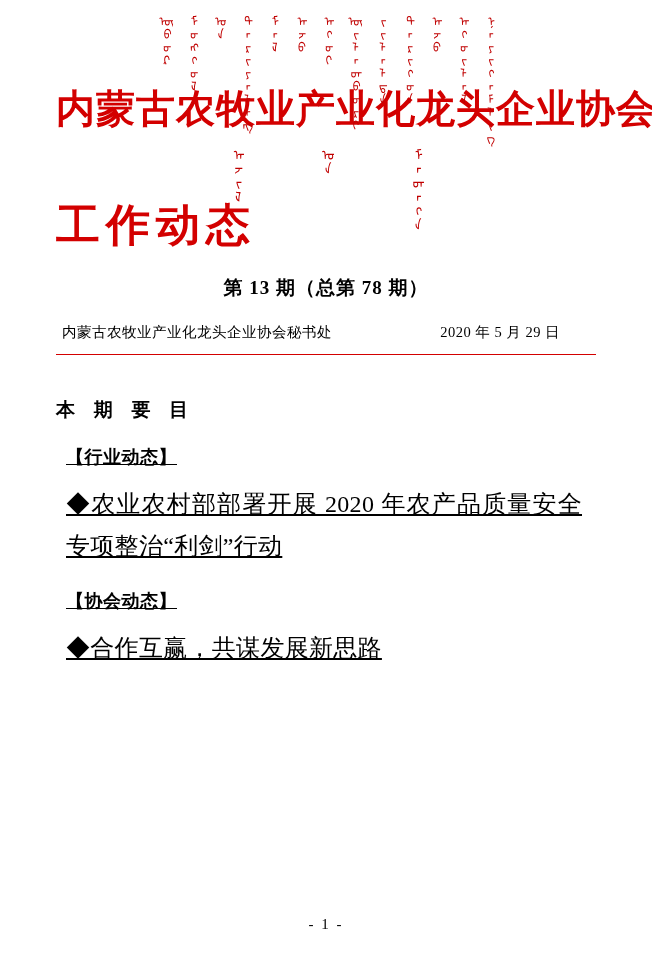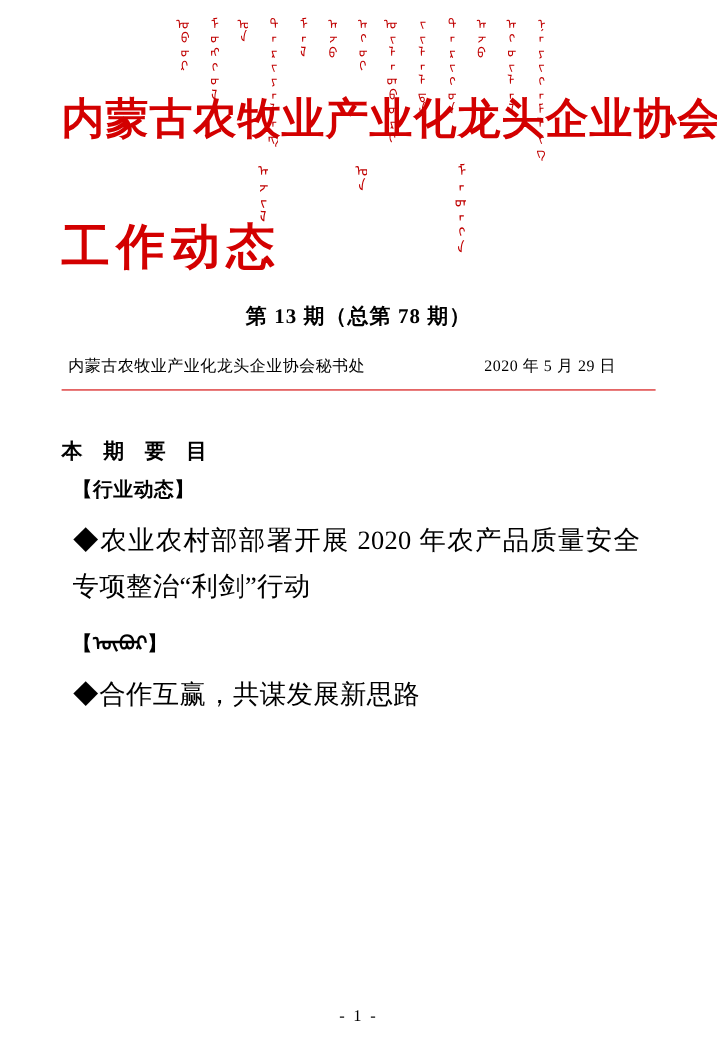--- a/index.html
+++ b/index.html
@@ -108,21 +108,22 @@
   
   .contents-heading {
     font-size: 19px;
     font-weight: bold;
     letter-spacing: 7px;
     margin-top: 42px;
     font-family: "Liberation Serif", serif;
   }
   
   .section {
-    margin-top: 10px;
+    margin-top: 22px;
+    text-decoration: underline;
   }
   .section-title {
     font-size: 18px;
     font-weight: bold;
     margin-left: 10px;
     letter-spacing: 0.5px;
     font-family: "Liberation Serif", serif;
   }
   .entry {
     font-size: 24px;
@@ -187,19 +188,19 @@
   <hr class="red-rule">
 
   <div class="contents-heading">本 期 要 目</div>
 
   <div class="section">
     <div class="section-title">【行业动态】</div>
     <div class="entry">◆农业农村部部署开展 2020 年农产品质量安全专项整治“利剑”行动</div>
   </div>
 
   <div class="section">
-    <div class="section-title">【ᠦᠪᠦᠷ】</div>
+    <div class="section-title">【协会动态】</div>
     <div class="entry">◆合作互赢，共谋发展新思路</div>
   </div>
 
   <div class="page-number">- 1 -</div>
 
 </div>
 
 </body></html>

